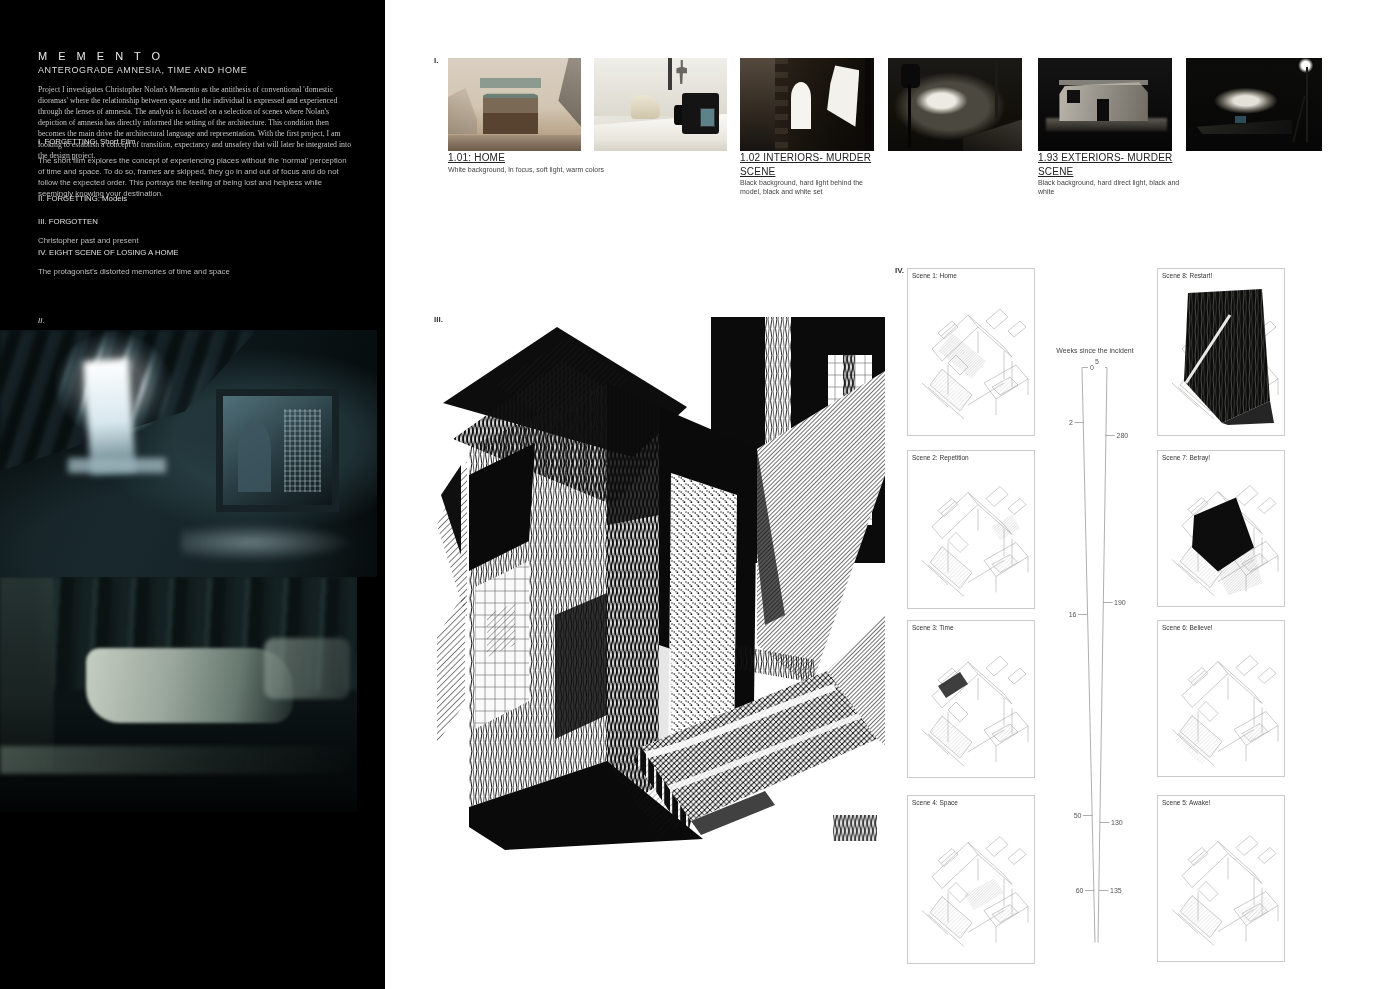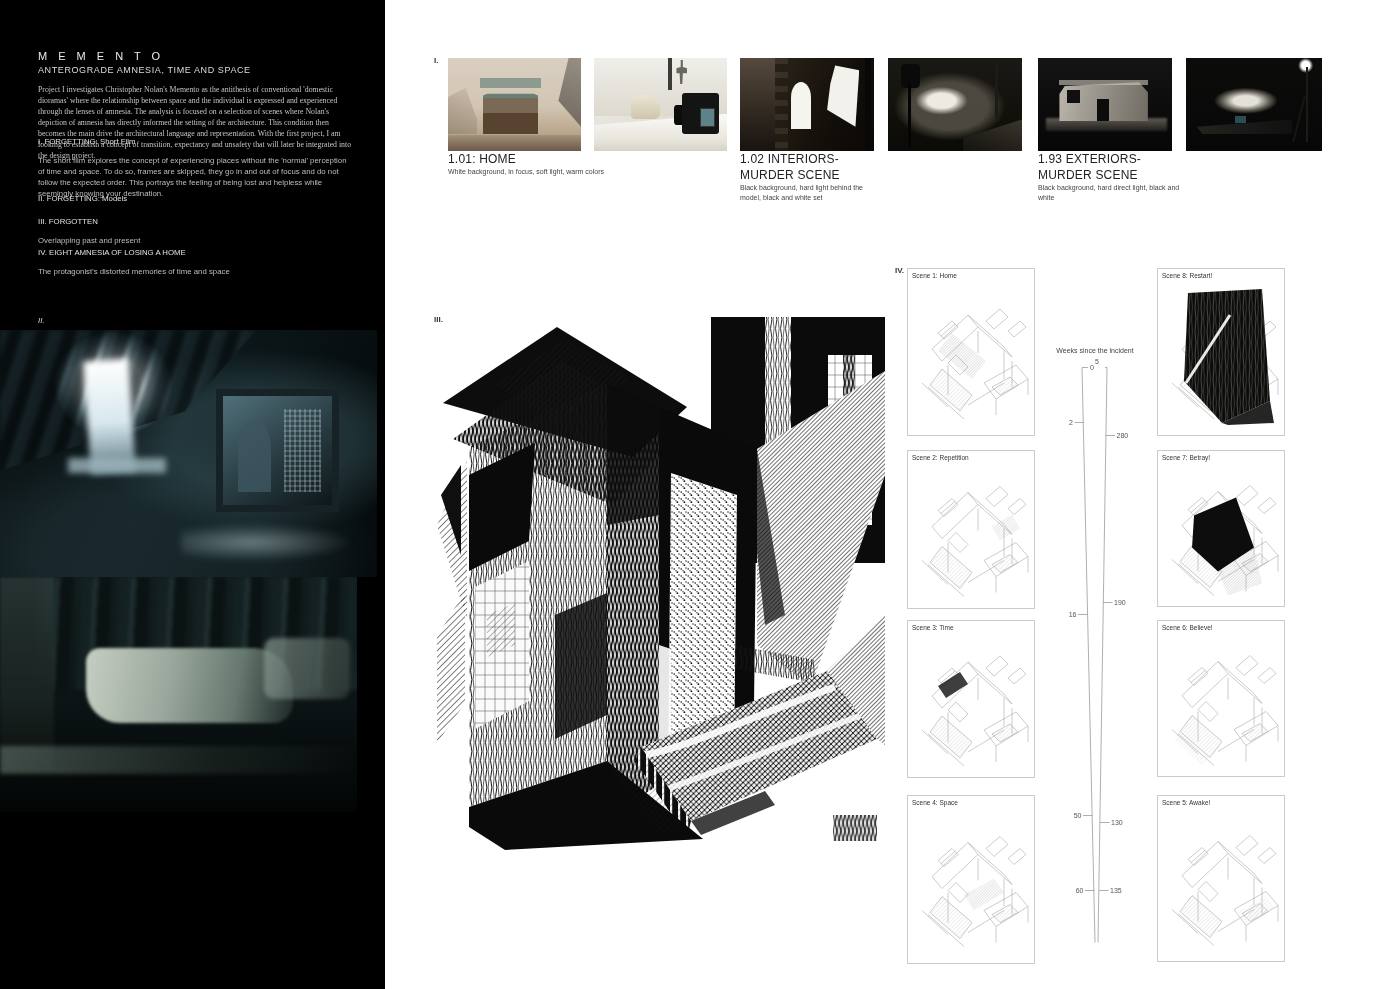--- a/index.html
+++ b/index.html
@@ -52,21 +52,21 @@
     border-radius:14px 40px 20px 34px;filter:blur(1.5px);}
   .photo-b .bed2{position:absolute;left:74%;top:26%;width:24%;height:26%;
     background:linear-gradient(100deg,#8fa097aa,#4a5b5466);border-radius:10px;filter:blur(2px);}
   .photo-b .floor{position:absolute;left:0;bottom:16%;width:100%;height:12%;
     background:linear-gradient(90deg,rgba(118,138,128,.5),rgba(52,66,60,.35) 60%,transparent);filter:blur(2px);}
 
   
   .strip-label{position:absolute;left:434px;top:56px;font-size:8px;color:#333;font-weight:bold;}
   .tile{position:absolute;top:58px;height:93px;overflow:hidden;background:#111;}
   .cap{position:absolute;width:185px;font-size:7px;line-height:1.35;color:#444;}
-  .cap .t{font-size:12px;color:#222;letter-spacing:.2px;}
+  .cap .t{font-size:10px;color:#222;letter-spacing:.2px;text-decoration:underline;}
 
   .t1{background:linear-gradient(#d9cfc2 0%,#d2c5b2 52%,#bca98f 78%,#a5907a 100%);}
   .t1 .rockL{position:absolute;left:0;bottom:18%;width:22%;height:50%;
     background:linear-gradient(200deg,#cdbfae,#9b8c78);clip-path:polygon(0 20%,60% 0,100% 70%,100% 100%,0 100%);}
   .t1 .house{position:absolute;left:26%;top:26%;width:42%;height:56%;
     background:linear-gradient(#6c7f76 0 30%,#7a6a55 30% 60%,#57432f 60%);
     clip-path:polygon(0 26%,8% 22%,92% 22%,100% 26%,100% 100%,0 100%);}
   .t1 .houseRoof{position:absolute;left:24%;top:22%;width:46%;height:10%;background:#8c9a90;}
   .t1 .rockR{position:absolute;right:0;top:0;width:17%;height:74%;
     background:linear-gradient(200deg,#978f83,#6f675c);clip-path:polygon(45% 0,100% 0,100% 100%,0 62%);}
@@ -213,36 +213,36 @@
         <path d="M14,94 L40,118"></path>
       <path d="M48,66 L60,78 L52,86 L40,74 Z"></path>
     </g>
   </defs>
 </svg>
 
 <div class="page">
 
   <aside class="left-panel">
     <div class="lp-title">M E M E N T O</div>
-    <div class="lp-subtitle">ANTEROGRADE AMNESIA, TIME AND SPACE</div>
+    <div class="lp-subtitle">ANTEROGRADE AMNESIA, TIME AND HOME</div>
     <div class="lp-intro">Project I investigates Christopher Nolan's Memento as the antithesis of conventional 'domestic dioramas' where the relationship between space and the individual is expressed and experienced through the lenses of amnesia. The analysis is focused on a selection of scenes where Nolan's depiction of amnesia has directly informed the setting of the architecture. This condition then becomes the main drive the architectural language and representation. With the first project, I am looking to establish a concept of transition, expectancy and unsafety that will later be integrated into the design project.</div>
 
     <div class="lp-sec" style="top:136px">
       <div class="h">I. FORGETTING: Short Film</div>
       <div class="b">The short film explores the concept of experiencing places without the 'normal' perception of time and space. To do so, frames are skipped, they go in and out of focus and do not follow the expected order. This portrays the feeling of being lost and helpless while seemingly knowing your destination.</div>
     </div>
     <div class="lp-sec" style="top:193px">
       <div class="h">II. FORGETTING: Models</div>
     </div>
     <div class="lp-sec" style="top:216px">
       <div class="h">III. FORGOTTEN</div>
-      <div class="b">Overlapping past and present</div>
+      <div class="b">Christopher past and present</div>
     </div>
     <div class="lp-sec" style="top:247px">
-      <div class="h">IV. EIGHT AMNESIA OF LOSING A HOME</div>
+      <div class="h">IV. EIGHT SCENE OF LOSING A HOME</div>
       <div class="b">The protagonist's distorted memories of time and space</div>
     </div>
 
     <div class="lp-figlabel">II.</div>
 
     <div class="photo-a">
       <div class="drape"></div>
       <div class="winA"></div>
       <div class="winA-sill"></div>
       <div class="winB">

